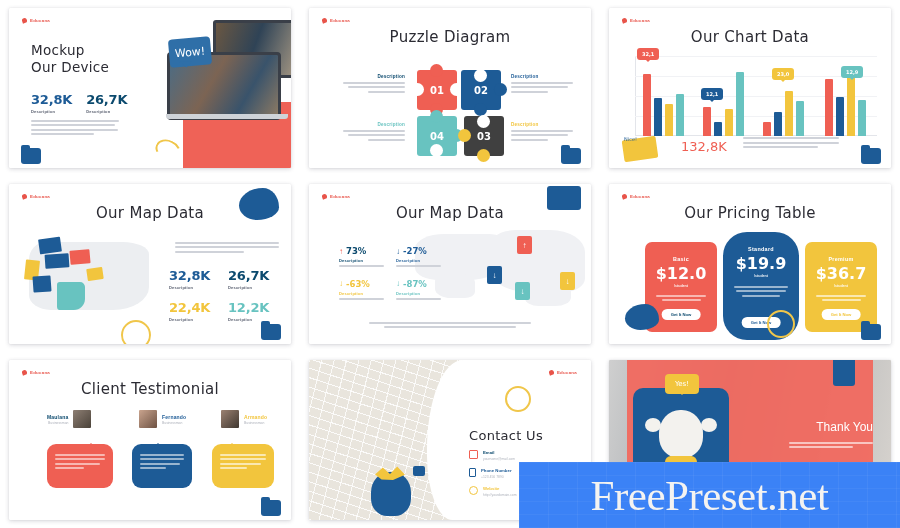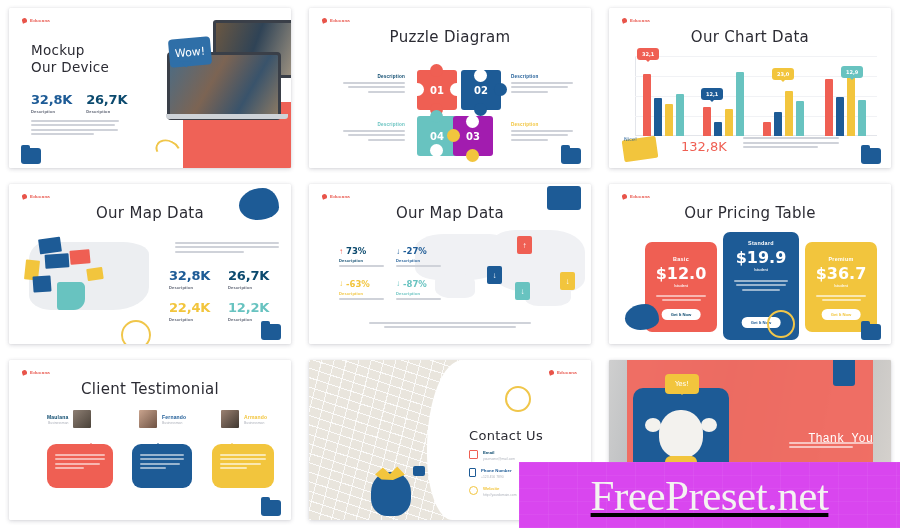--- a/index.html
+++ b/index.html
@@ -96,24 +96,24 @@
   .ci{display:flex;gap:5px;align-items:flex-start;margin-bottom:7px;}
   .ci .g{width:7px;height:7px;flex:none;}
   .ci .lab{font-size:4.3px;font-weight:bold;}
   .ci .val{font-size:3.4px;color:#b0b4bd;margin-top:2px;}
   
   .ty{position:absolute;inset:0;background:#f2675c;}
   .tybubble{position:absolute;left:24px;top:28px;width:96px;height:92px;background:#1d5b96;border-radius:10px;}
   .yes{position:absolute;left:56px;top:14px;width:34px;height:20px;background:#f2c53d;border-radius:4px;color:#fff;
        font-family:"DejaVu Sans",sans-serif;font-size:7px;display:flex;align-items:center;justify-content:center;}
   .yes:after{content:"";position:absolute;left:12px;bottom:-6px;border:5px solid transparent;border-top-color:#f2c53d;}
-  .ty-title{position:absolute;right:18px;top:60px;font-family:Liberation Mono, monospace;font-size:12px;color:#fff;margin-top:12px;}
+  .ty-title{position:absolute;right:18px;top:60px;font-family:Liberation Sans, sans-serif;font-size:12px;color:#fff;}
   
   .wm{position:absolute;left:519px;top:462px;width:381px;height:66px;
-      background:#d946ef;display:flex;align-items:center;justify-content:center;overflow:hidden;text-decoration:underline;}
+      background:#3b82f6;display:flex;align-items:center;justify-content:center;overflow:hidden;}
   .wm:before{content:"";position:absolute;inset:0;
      background:
       repeating-linear-gradient(0deg,rgba(255,255,255,.045) 0 1px,transparent 1px 13px),
       repeating-linear-gradient(90deg,rgba(255,255,255,.05) 0 1px,transparent 1px 29px);}
   .wm span{position:relative;font-family:"Liberation Serif", serif;font-size:43px;color:#f4f3f1;letter-spacing:-.5px;}
 </style>
 </head>
 <body>
 
 <div class="grid">
@@ -183,21 +183,21 @@
         <span class="knob" style="background:#fff;top:-1px;left:13px;"></span>
         <span class="knob" style="background:#1d5b96;right:-6px;top:13px;"></span>
         <span class="knob" style="background:#1d5b96;bottom:-6px;left:13px;"></span>
       </div>
       <div class="puz" style="left:108px;top:108px;background:#68c3c0;">
         <span>04</span>
         <span class="knob" style="background:#68c3c0;top:-6px;left:13px;"></span>
         <span class="knob" style="background:#68c3c0;right:-6px;top:13px;"></span>
         <span class="knob" style="background:#fff;bottom:-1px;left:13px;"></span>
       </div>
-      <div class="puz" style="left:144px;top:108px;background:#a21caf;">
+      <div class="puz" style="left:155px;top:108px;background:#404040;">
         <span>03</span>
         <span class="knob" style="background:#fff;top:-1px;left:13px;"></span>
         <span class="knob" style="background:#f2c53d;bottom:-6px;left:13px;"></span>
         <span class="knob" style="background:#f2c53d;left:-6px;top:13px;"></span>
       </div>
 
       <div class="sd-desc" style="left:34px;top:66px;text-align:right;">
         <div class="h c-red">Description</div>
         <div class="para" style="align-items:flex-end;">
             <i style="width:100%"></i>
@@ -445,21 +445,21 @@
         <div class="pn">Basic</div>
         <div class="pp">$12.0</div>
         <div class="pu">/student</div>
         <div class="para" style="margin:7px auto 0;width:50px;align-items:center;">
           <i style="width:100%;background:rgba(255,255,255,.55)"></i>
             <i style="width:78%;background:rgba(255,255,255,.55)"></i>
         </div>
         <div class="pbtn c-red" style="bottom:12px;">Get It Now</div>
       </div>
 
-      <div class="pcard" style="left:114px;top:48px;width:76px;height:108px;background:#1d5b96;padding-top:8px;box-sizing:border-box;">
+      <div class="pcard" style="left:114px;top:48px;width:76px;height:108px;background:#1d5b96;padding-top:14px;box-sizing:border-box;border-radius:24px;">
         <div class="pn">Standard</div>
         <div class="pp">$19.9</div>
         <div class="pu">/student</div>
         <div class="para" style="margin:8px auto 0;width:54px;align-items:center;">
           <i style="width:100%;background:rgba(255,255,255,.55)"></i>
             <i style="width:94%;background:rgba(255,255,255,.55)"></i>
             <i style="width:70%;background:rgba(255,255,255,.55)"></i>
         </div>
         <div class="pbtn c-blue" style="bottom:12px;">Get It Now</div>
       </div>

